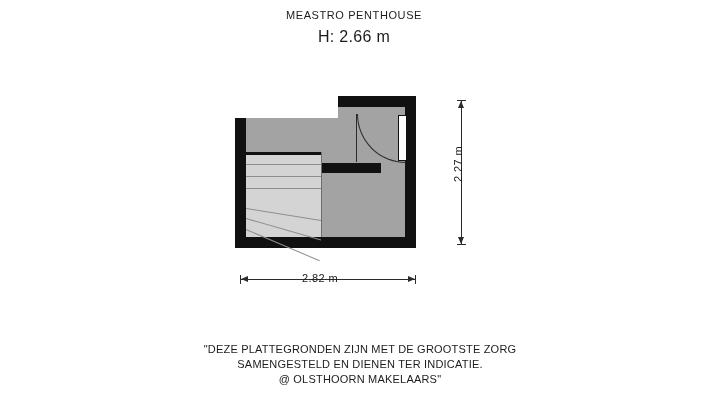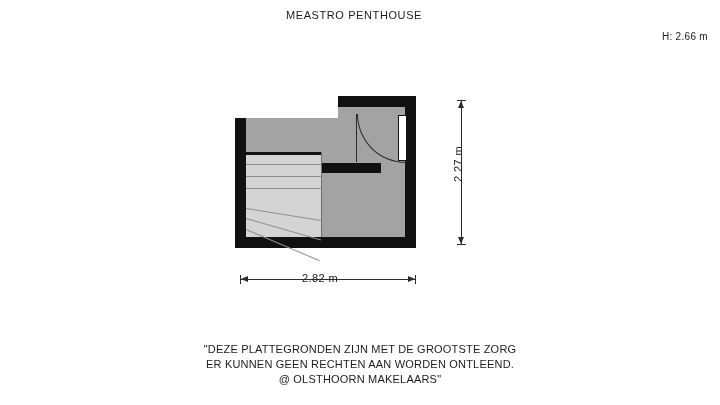--- a/index.html
+++ b/index.html
@@ -25,24 +25,23 @@
     text-align: center;
     padding-top: 8px;
   }
   .header .line {
     font-size: 11px;
     letter-spacing: 0.6px;
     line-height: 15px;
     color: #1c1c1c;
   }
   .header .line.small {
-    font-size: 10px;
+    font-size: 16px;
     letter-spacing: 0.3px;
     padding-top: 6px;
-    text-align: right;
   }
 
   
   .stage {
     position: absolute;
     left: 0;
     top: 0;
     width: 720px;
     height: 405px;
   }
@@ -315,15 +314,15 @@
     <span class="cap-t"></span>
     <span class="cap-b"></span>
     <span class="arrow-t"></span>
     <span class="arrow-b"></span>
   </div>
   <div class="dim-v-label">2.27 m</div>
 </div>
 
 <div class="disclaimer">
   <div class="line">"DEZE PLATTEGRONDEN ZIJN MET DE GROOTSTE ZORG</div>
-  <div class="line">ER KUNNEN GEEN RECHTEN AAN WORDEN ONTLEEND.</div>
+  <div class="line">SAMENGESTELD EN DIENEN TER INDICATIE.</div>
   <div class="line">@ OLSTHOORN MAKELAARS"</div>
 </div>
 
 </body></html>

